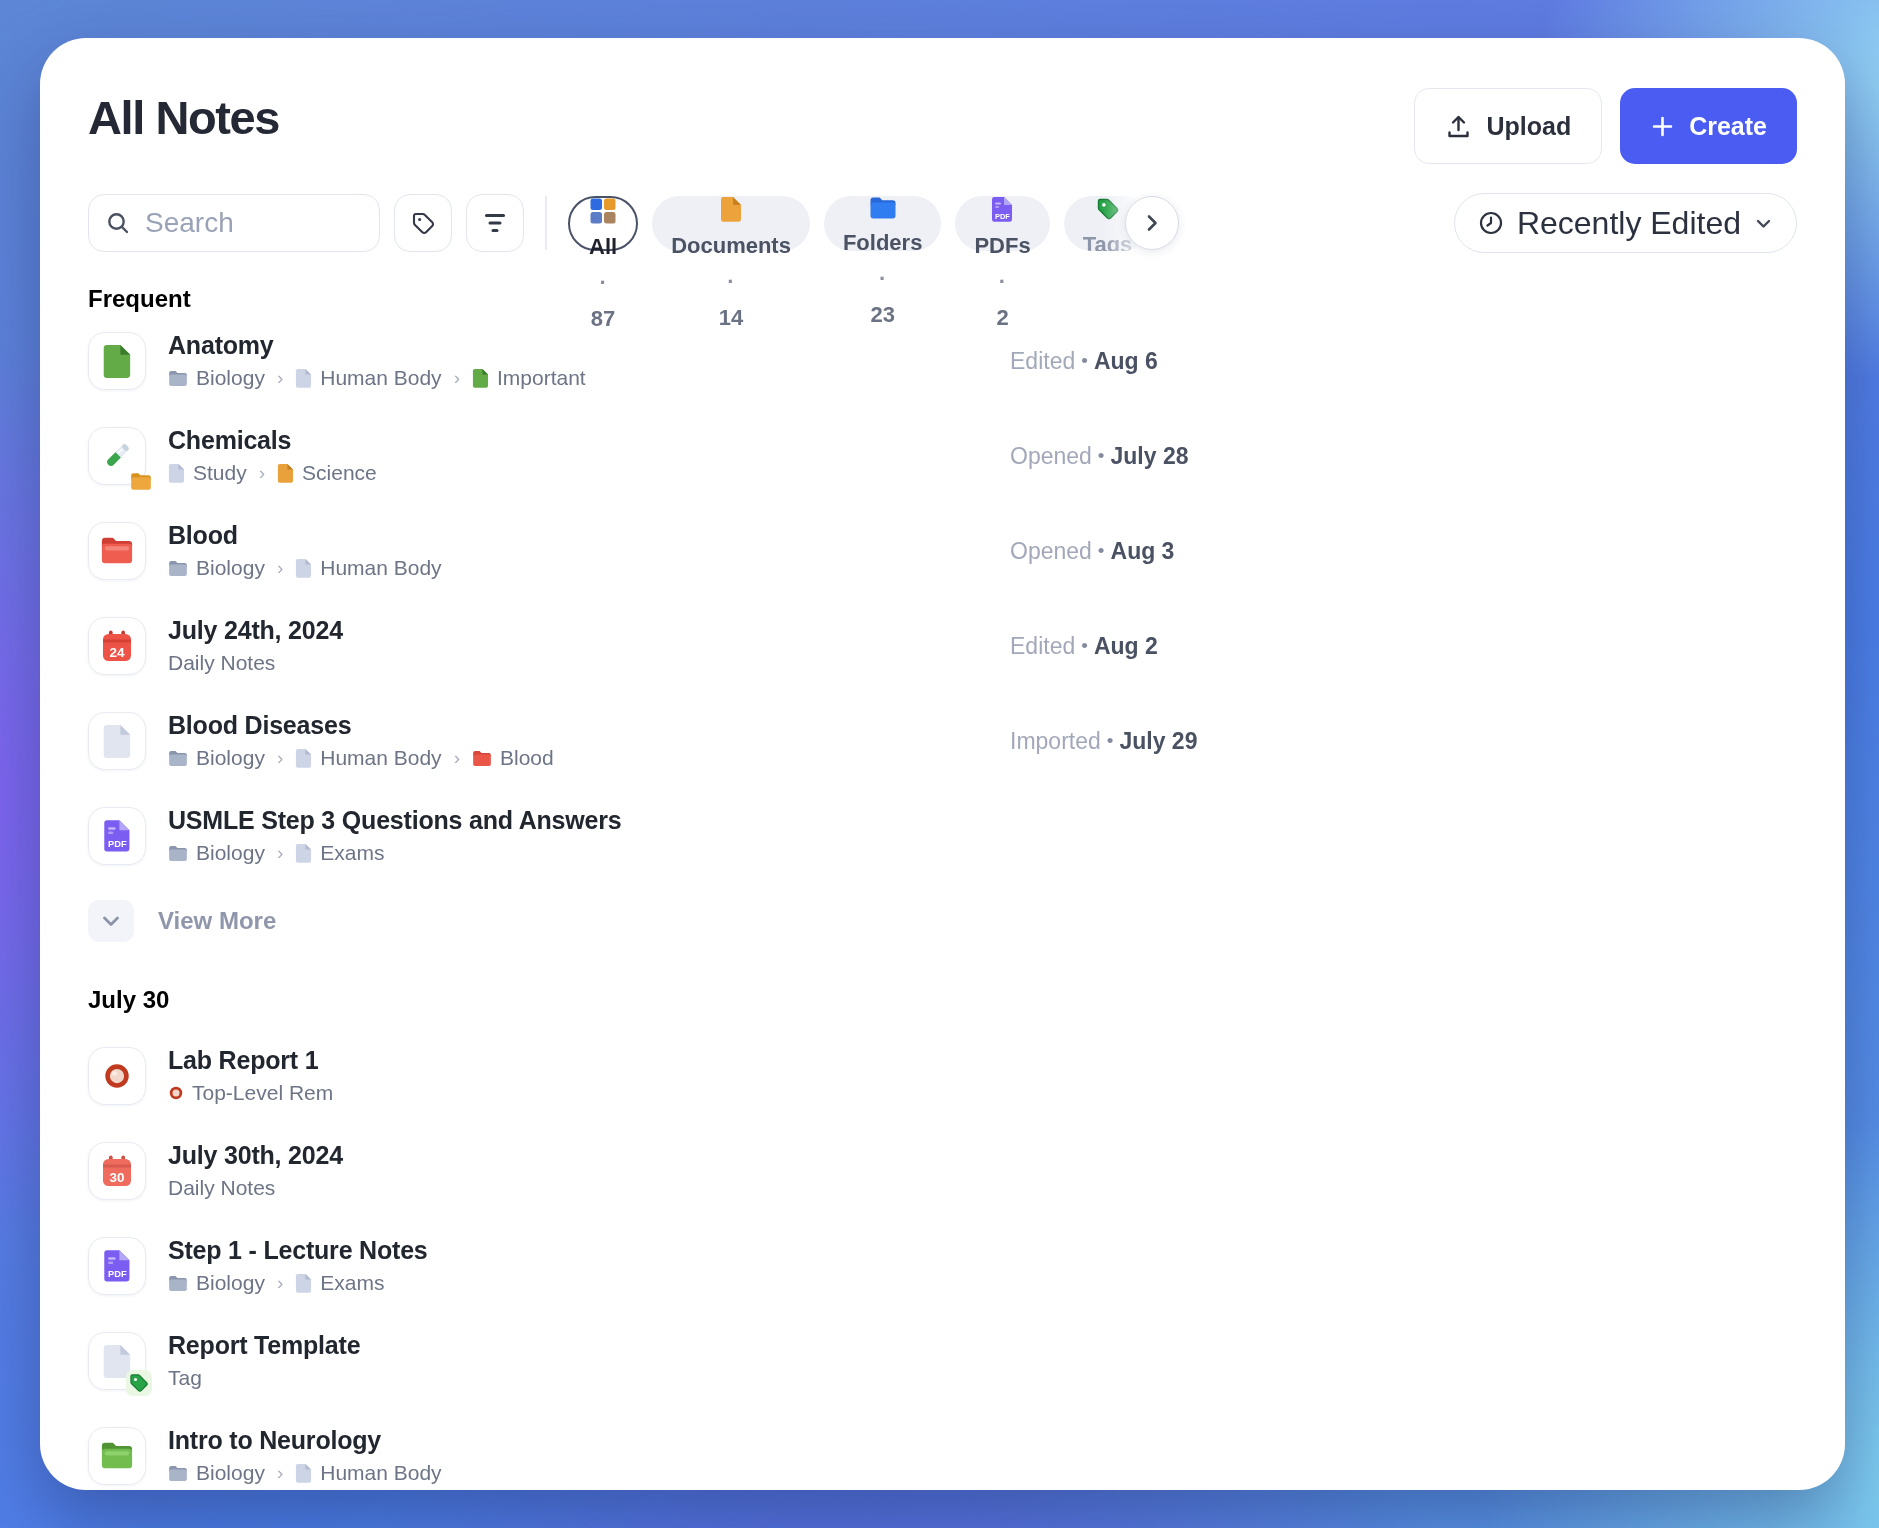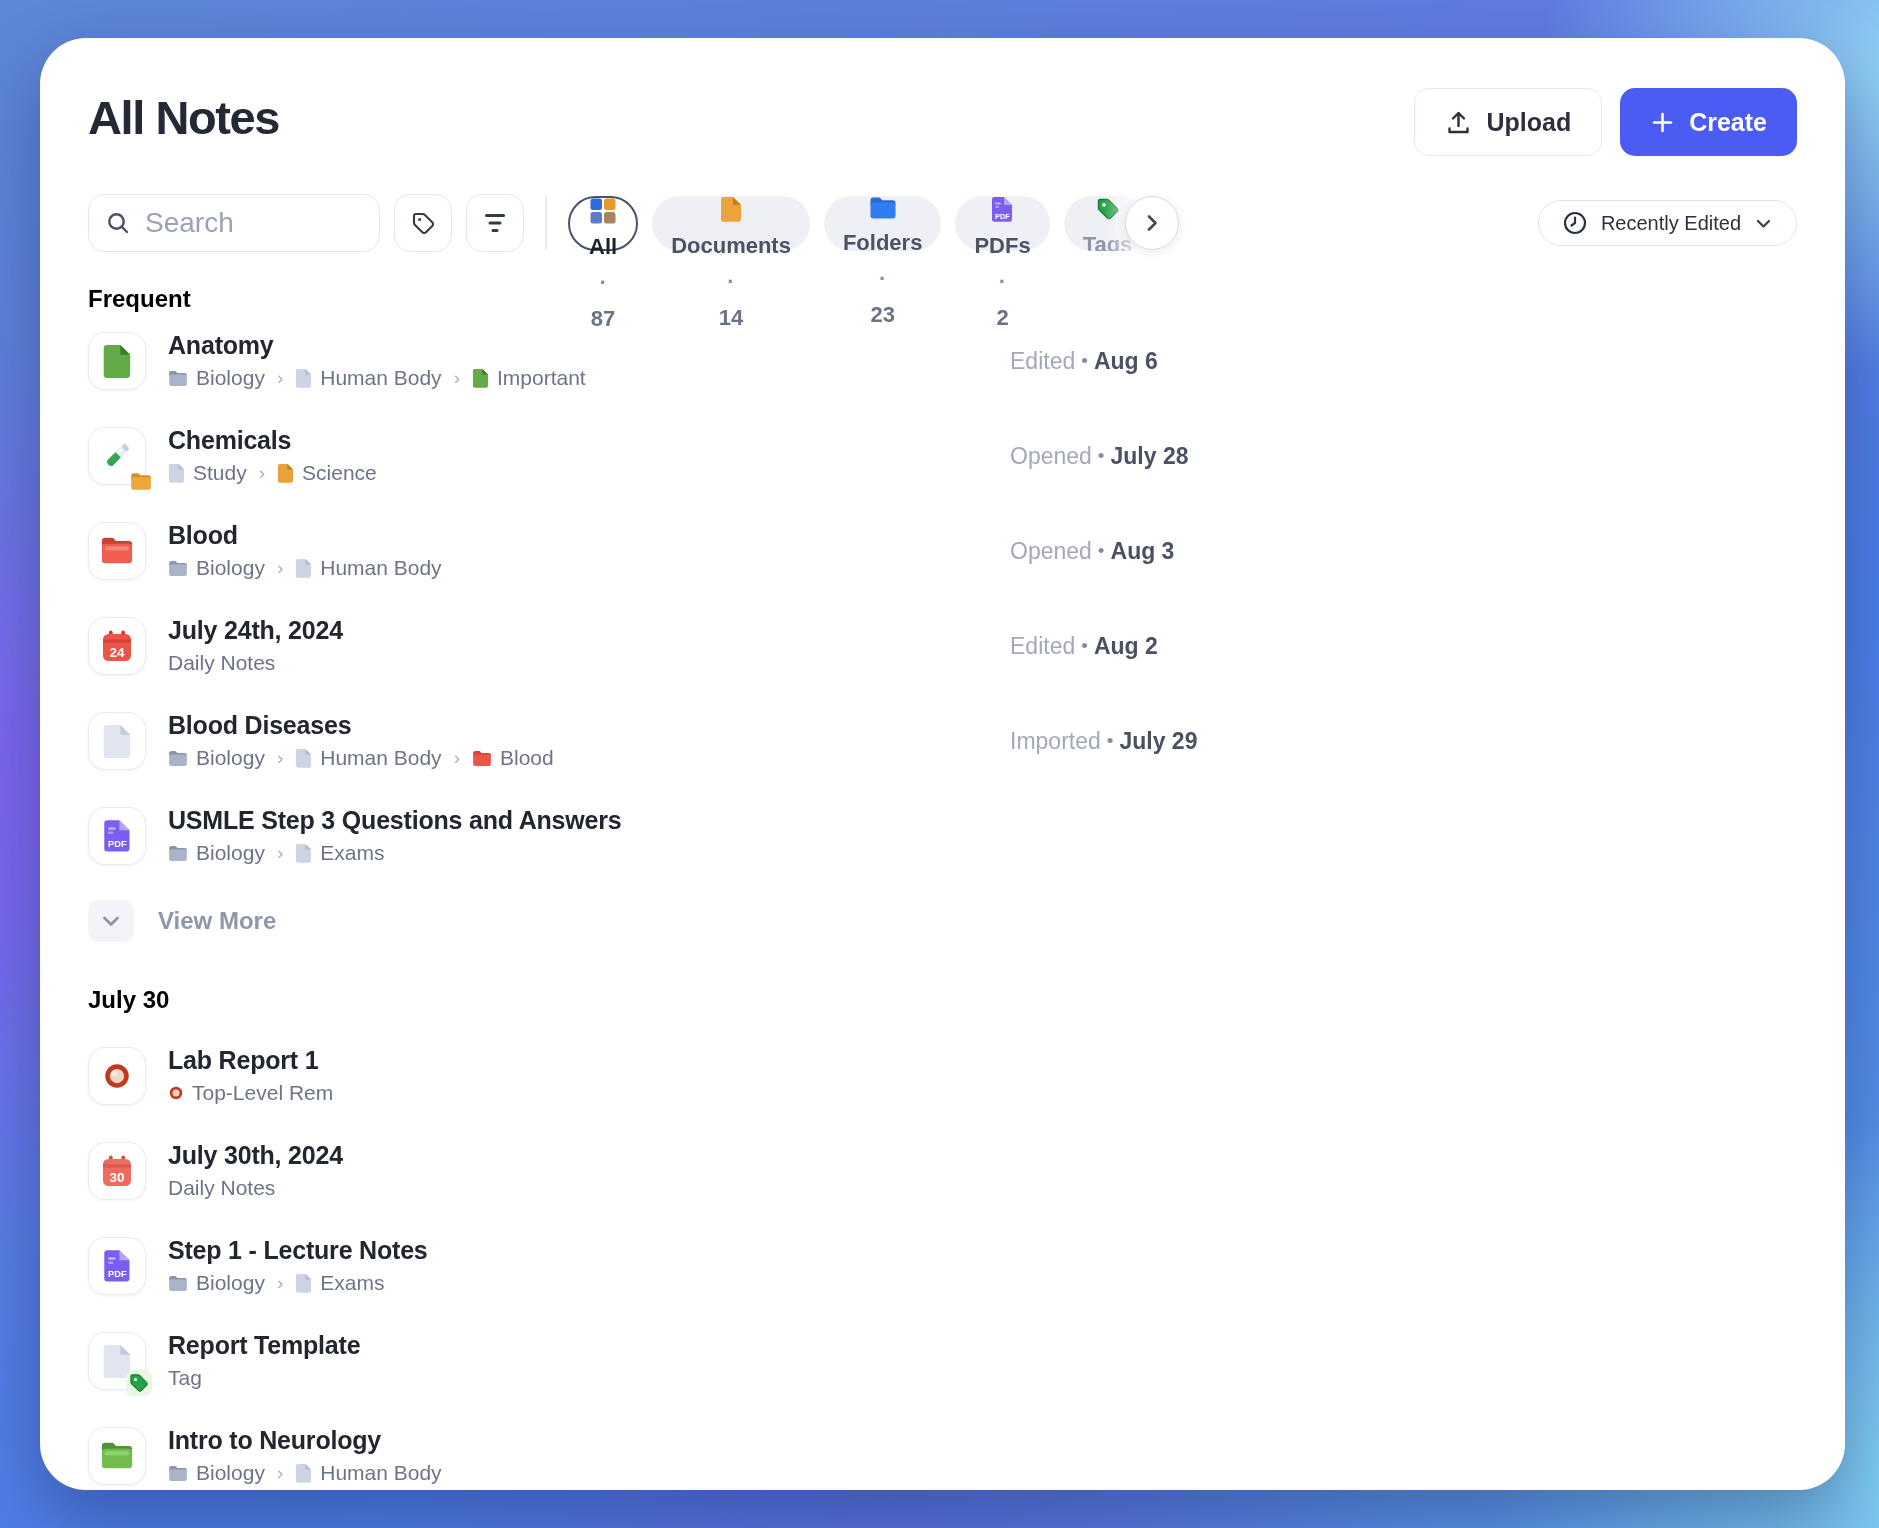--- a/index.html
+++ b/index.html
@@ -11,21 +11,21 @@
       radial-gradient(860px 640px at 104% 96%, rgba(136,219,242,.9), rgba(136,219,242,0) 55%),
       radial-gradient(1000px 520px at 48% 110%, rgba(92,85,214,.85), rgba(92,85,214,0) 62%),
       linear-gradient(150deg,#5d87d6 0%,#5f7ce2 35%,#4c7fe8 65%,#5f9de8 100%);}
   .card{position:absolute;left:40px;top:38px;width:1805px;height:1452px;background:#fff;border-radius:46px;
     padding:50px 48px 0;box-sizing:border-box;overflow:hidden;box-shadow:0 30px 70px rgba(23,33,88,.38);}
 
   
   .hdr{display:flex;align-items:flex-start;justify-content:space-between;height:66px;}
   .page-title{font-size:47px;font-weight:800;color:#242935;letter-spacing:-1.4px;line-height:60px;}
   .hbtns{display:flex;gap:18px;}
-  .btn{display:flex;align-items:center;gap:14px;height:68px;border-radius:15px;font-size:25px;font-weight:600;
+  .btn{display:flex;align-items:center;gap:14px;height:76px;border-radius:15px;font-size:25px;font-weight:600;
     padding:0 30px;cursor:pointer;box-sizing:border-box;}
   .btn-upload{background:#fff;border:1.5px solid #e4e7ef;color:#2b303c;}
   .btn-create{background:#4a5cf1;border:none;color:#fff;padding:0 30px;}
 
   
   .toolbar{display:flex;align-items:center;gap:14px;margin-top:39px;height:60px;}
   .toolbar>*{flex-shrink:0;}
   .searchbox{width:292px;height:58px;border:1.5px solid #e2e5ee;border-radius:16px;display:flex;align-items:center;
     gap:12px;padding:0 16px;box-sizing:border-box;background:#fff;}
   .searchbox input{border:none;outline:none;font-size:28px;color:#333a47;width:100%;font-family:inherit;background:transparent;}
@@ -36,22 +36,22 @@
   .chip{height:55px;border-radius:28px;background:#eef0f6;display:flex;align-items:center;gap:10px;
     padding:0 19px;font-size:22px;font-weight:600;color:#4a5263;cursor:pointer;box-sizing:border-box;flex-direction:column;}
   .chip .dot{color:#8a90a2;}
   .chip .cnt{color:#6a7284;}
   .chip-all{background:#fff;border:2.5px solid #4a5268;}
   .chip-all .lbl{color:#1f222c;font-weight:700;}
   .chip-tags{-webkit-mask-image:linear-gradient(to right,#000 45%,transparent 96%);
     mask-image:linear-gradient(to right,#000 45%,transparent 96%);color:#8d95a8;}
   .circlebtn{width:54px;height:54px;border-radius:50%;background:#fff;border:1.5px solid #d8dce8;display:flex;
     align-items:center;justify-content:center;margin-left:-40px;z-index:2;box-shadow:0 2px 10px rgba(30,40,80,.10);cursor:pointer;}
-  .sortpill{margin-left:auto;height:46px;border:1.5px solid #dfe3ec;border-radius:30px;background:#fff;display:flex;
-    align-items:center;gap:13px;padding:0 23px;font-size:20px;font-weight:500;color:#2c3140;cursor:pointer;box-sizing:border-box;}
+  .sortpill{margin-left:auto;height:60px;border:1.5px solid #dfe3ec;border-radius:30px;background:#fff;display:flex;
+    align-items:center;gap:13px;padding:0 23px;font-size:32px;font-weight:500;color:#2c3140;cursor:pointer;box-sizing:border-box;}
 
   
   .section-h{font-size:24px;font-weight:600;color:#000000;margin-top:32px;line-height:28px;}
   .section-h.second{margin-top:27px;margin-bottom:6px;}
   .row{position:relative;height:95px;display:flex;align-items:center;gap:22px;cursor:pointer;}
   .tile{position:relative;width:58px;height:58px;border:1.5px solid #e9ebf3;border-radius:17px;background:#fff;
     display:flex;align-items:center;justify-content:center;box-shadow:0 1px 3px rgba(25,35,70,.06);box-sizing:border-box;flex-shrink:0;}
   .badge{position:absolute;right:-7px;bottom:-7px;display:flex;}
   .badge-glow{background:#eaf7e3;border-radius:7px;padding:2px;}
   .rowtext{display:flex;flex-direction:column;gap:7px;min-width:0;}

